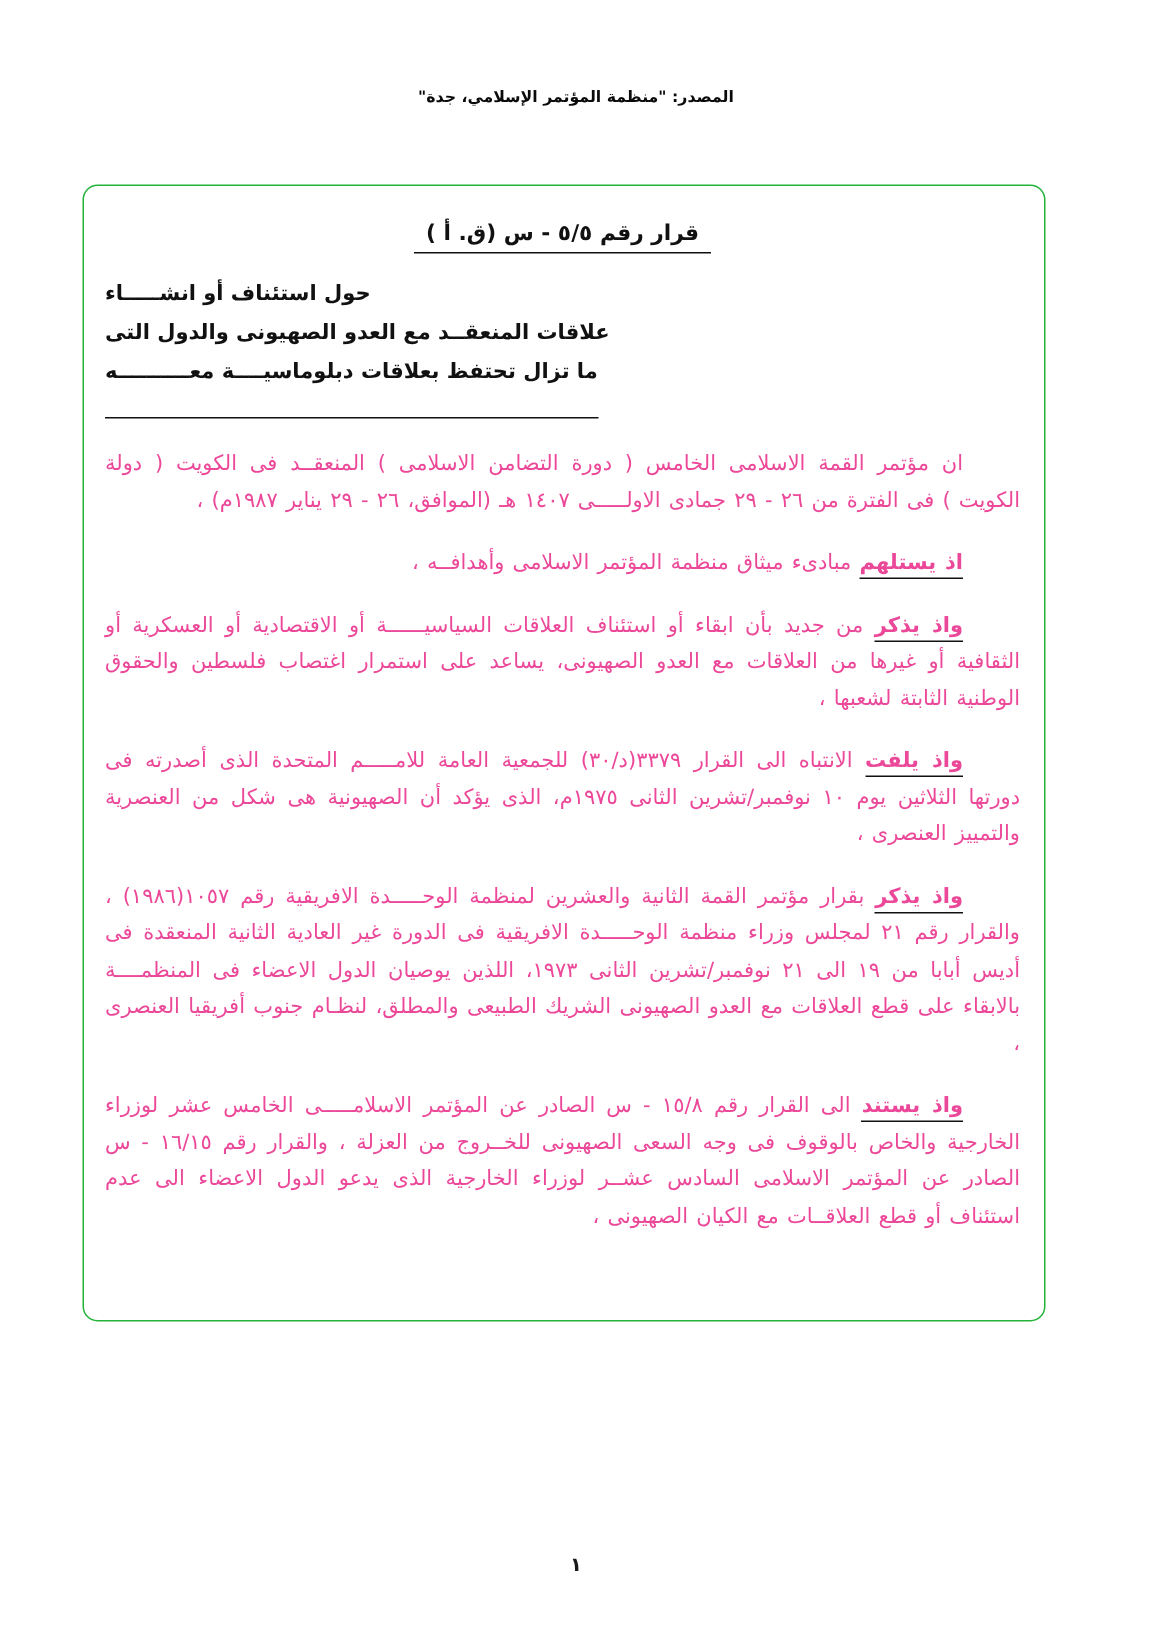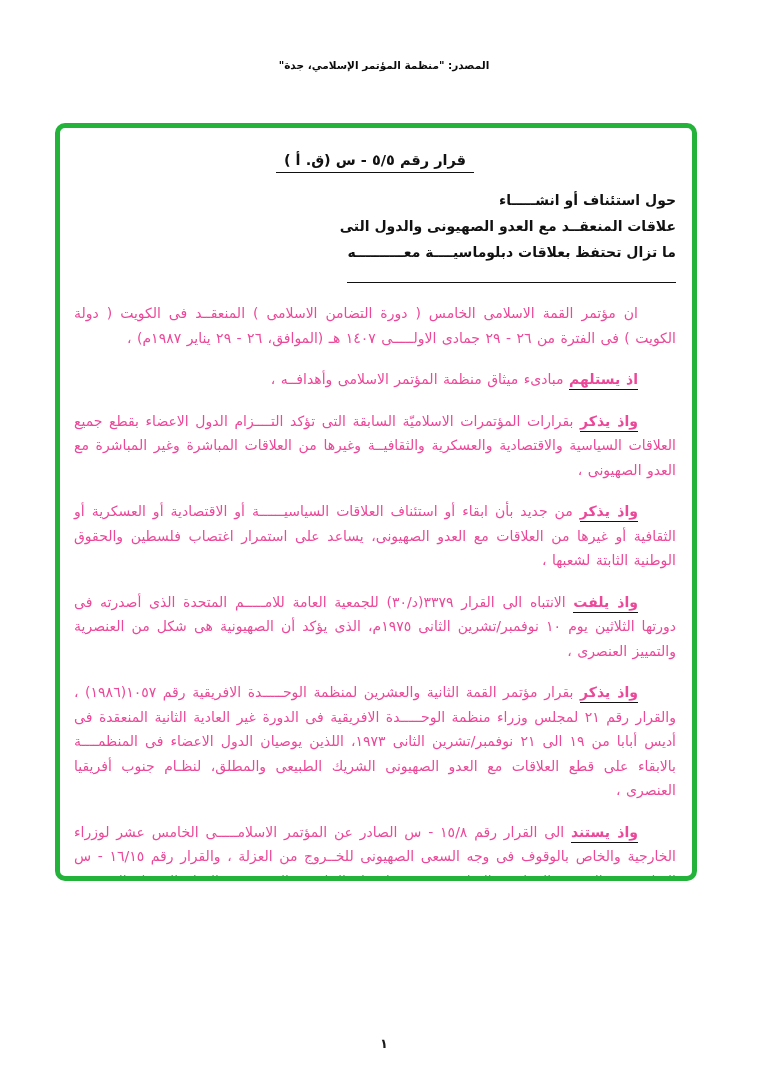--- a/index.html
+++ b/index.html
@@ -24,40 +24,40 @@
   }
   .doc-header .source-line {
     margin-top: 7px; font-size: 10.5px; font-weight: bold; color: #0a0a0a;
   }
 
   
   .frame {
     position: absolute;
     left: 55px; top: 123px;
     width: 642px; height: 758px;
-    border: 5px solid #eab308;
+    border: 1px solid #eab308;
     border-radius: 10px;
     padding: 24px 16px 0 14px;
     overflow: hidden;
     background: #fff;
   }
 
   .res-title {
     text-align: center;
     font-size: 14.5px; font-weight: bold;
     margin-bottom: 14px;
   }
   .res-title > span {
     display: inline-block;
     border-bottom: 1.6px solid #111;
     padding: 0 8px 4px 8px;
   }
 
   .res-subtitle {
-    text-align: right;
+    text-align: left;
     font-size: 14px; font-weight: bold;
     line-height: 26px;
     margin-bottom: 18px;
   }
   .res-subtitle .sub-line { white-space: nowrap; }
   .res-subtitle .sub-line.underlined > span {
     display: inline-block;
     border-bottom: 1.6px solid #111;
     padding-bottom: 17px;
   }
@@ -107,21 +107,20 @@
       <div class="sub-line">حول استئناف أو انشـــــاء</div>
       <div class="sub-line">علاقات المنعقــد مع العدو الصهيونى والدول التى</div>
       <div class="sub-line underlined">
         <span>ما تزال تحتفظ بعلاقات دبلوماسيــــة معــــــــــه</span>
       </div>
     </div>
 
     <div class="res-body">
         <p class="para">ان مؤتمر القمة الاسلامى الخامس ( دورة التضامن الاسلامى ) المنعقــد فى الكويت ( دولة الكويت ) فى الفترة من ٢٦ - ٢٩ جمادى الاولـــــى ١٤٠٧ هـ (الموافق، ٢٦ - ٢٩ يناير ١٩٨٧م) ،</p>
         <p class="para"><span class="lead">اذ يستلهم</span> مبادىء ميثاق منظمة المؤتمر الاسلامى وأهدافــه ،</p>
-        <p class="para"><span class="lead">واذ يذكر</span> بقرارات المؤتمرات الاسلاميّة السابقة التى تؤكد التــــزام الدول الاعضاء بقطع جميع العلاقات السياسية والاقتصادية والعسكرية والثقافيــة وغيرها من العلاقات المباشرة وغير المباشرة مع العدو الصهيونى ،</p>
         <p class="para"><span class="lead">واذ يذكر</span> من جديد بأن ابقاء أو استئناف العلاقات السياسيــــــة أو الاقتصادية أو العسكرية أو الثقافية أو غيرها من العلاقات مع العدو الصهيونى، يساعد على استمرار اغتصاب فلسطين والحقوق الوطنية الثابتة لشعبها ،</p>
         <p class="para"><span class="lead">واذ يلفت</span> الانتباه الى القرار ٣٣٧٩(د/٣٠) للجمعية العامة للامـــــم المتحدة الذى أصدرته فى دورتها الثلاثين يوم ١٠ نوفمبر/تشرين الثانى ١٩٧٥م، الذى يؤكد أن الصهيونية هى شكل من العنصرية والتمييز العنصرى ،</p>
         <p class="para"><span class="lead">واذ يذكر</span> بقرار مؤتمر القمة الثانية والعشرين لمنظمة الوحـــــدة الافريقية رقم ١٠٥٧(١٩٨٦) ، والقرار رقم ٢١ لمجلس وزراء منظمة الوحـــــدة الافريقية فى الدورة غير العادية الثانية المنعقدة فى أديس أبابا من ١٩ الى ٢١ نوفمبر/تشرين الثانى ١٩٧٣، اللذين يوصيان الدول الاعضاء فى المنظمــــة بالابقاء على قطع العلاقات مع العدو الصهيونى الشريك الطبيعى والمطلق، لنظـام جنوب أفريقيا العنصرى ،</p>
         <p class="para"><span class="lead">واذ يستند</span> الى القرار رقم ١٥/٨ - س الصادر عن المؤتمر الاسلامـــــى الخامس عشر لوزراء الخارجية والخاص بالوقوف فى وجه السعى الصهيونى للخــروج من العزلة ، والقرار رقم ١٦/١٥ - س الصادر عن المؤتمر الاسلامى السادس عشــر لوزراء الخارجية الذى يدعو الدول الاعضاء الى عدم استئناف أو قطع العلاقــات مع الكيان الصهيونى ،</p>
       </div>
 
   </div>
 
   <div class="page-number">١</div>
 

